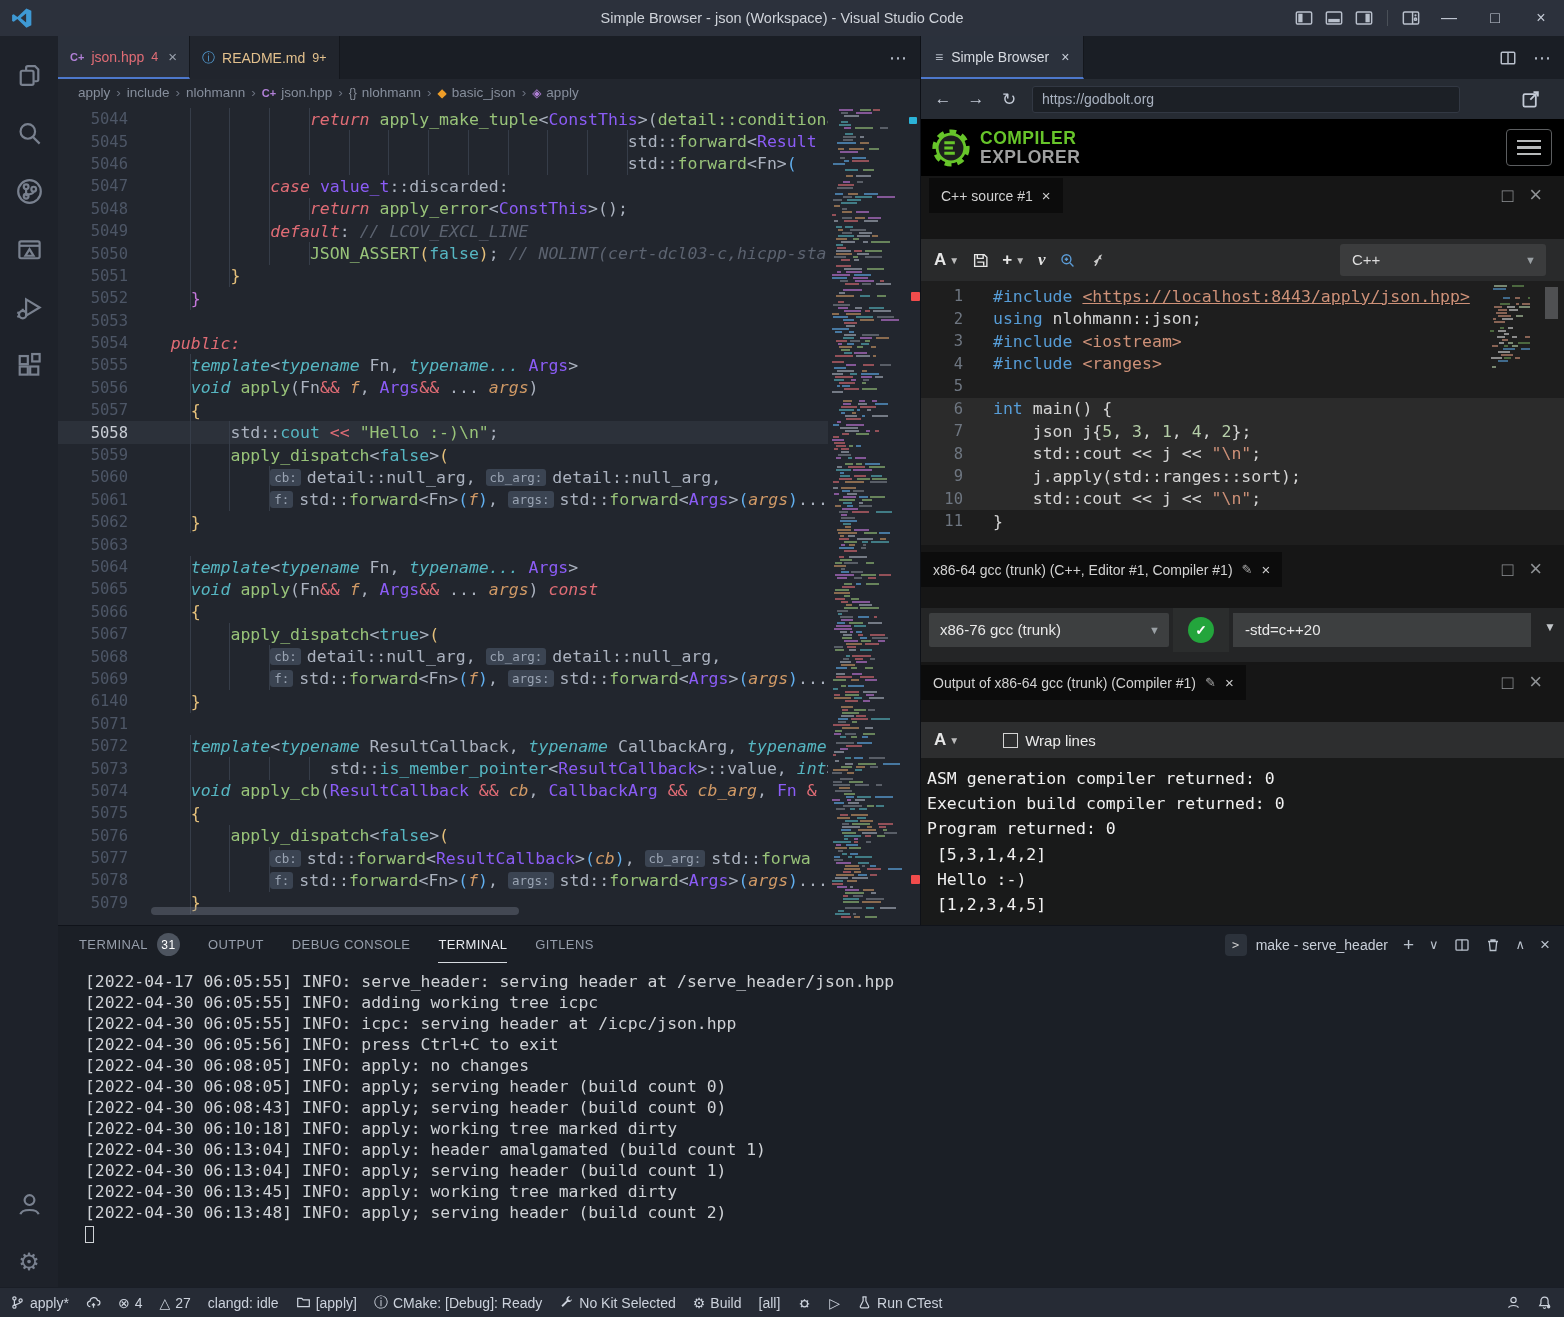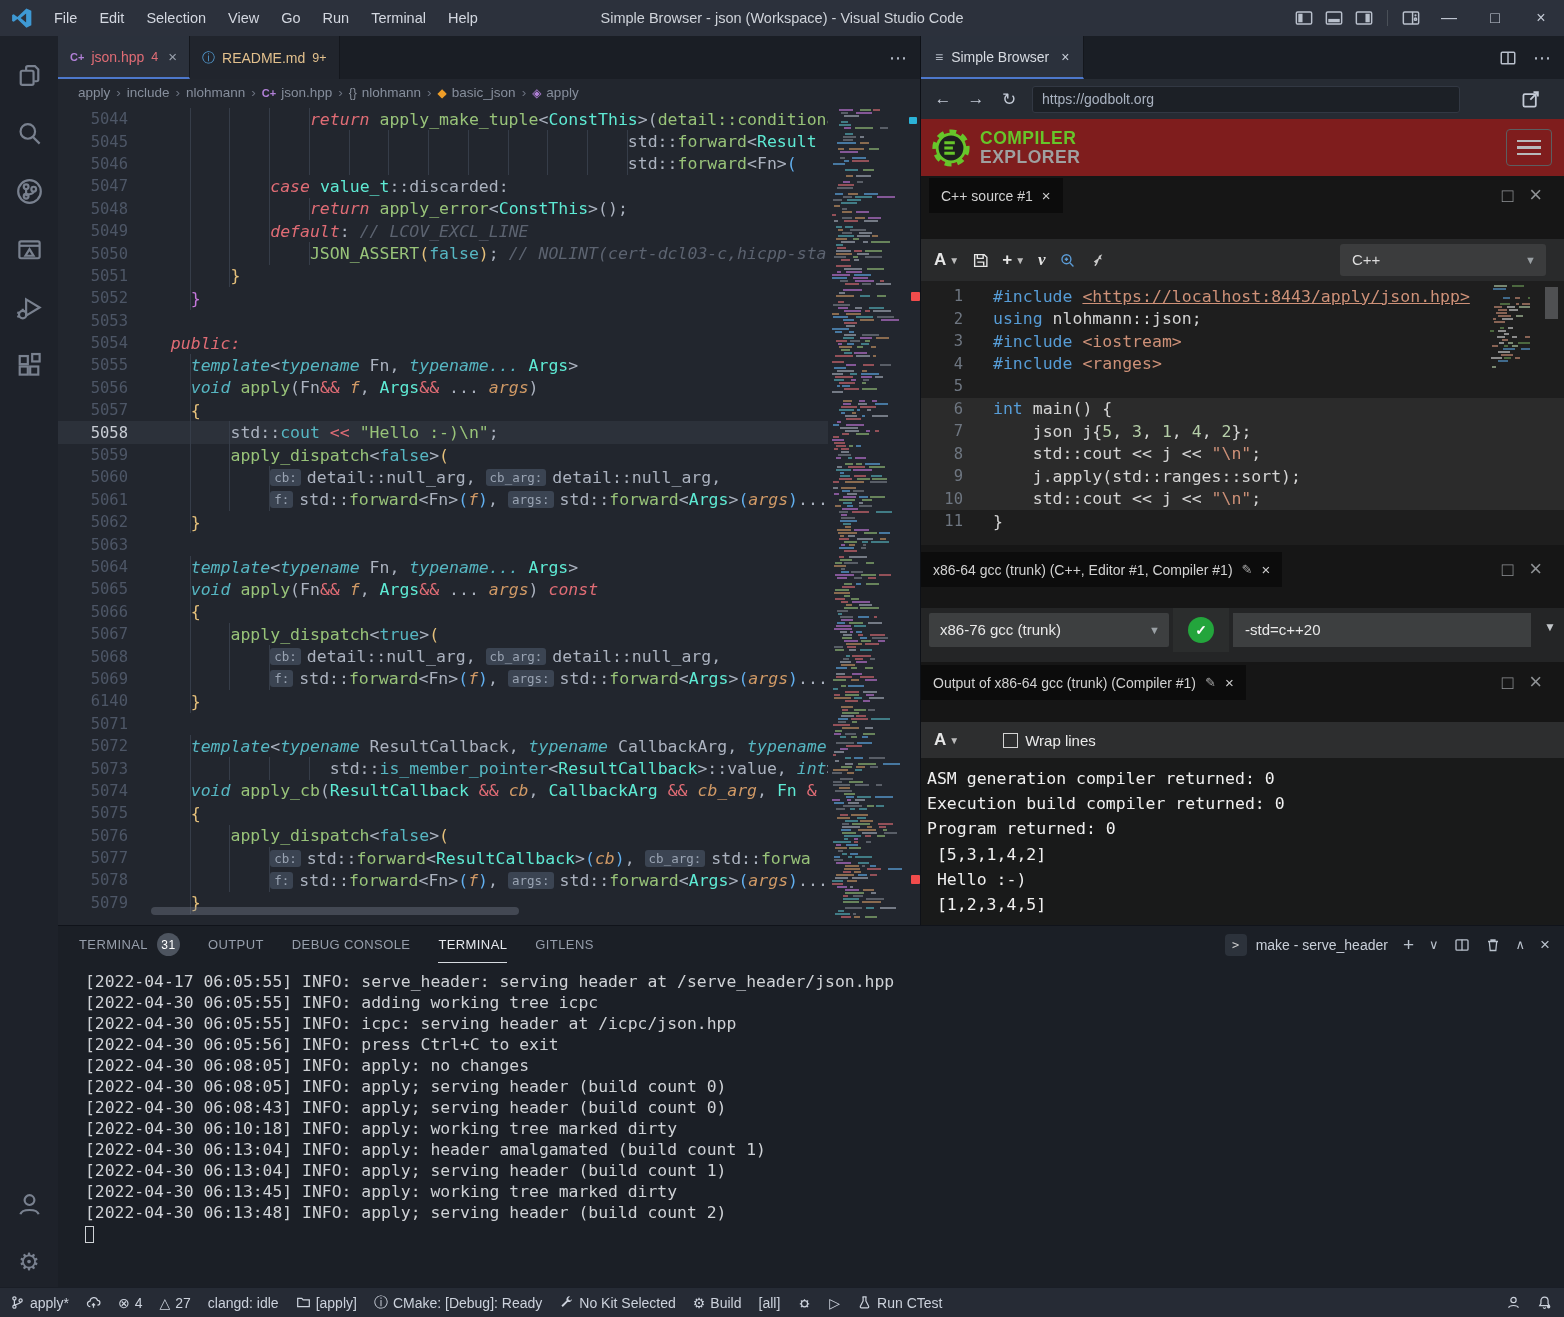--- a/index.html
+++ b/index.html
@@ -43,21 +43,21 @@
   .code-row.cur{background:#2c313a}
   .ln{flex:none;width:70px;text-align:right;font-size:15.5px;color:#4d5666;margin-right:23px}
   .code-row.cur .ln{color:#c8ccd4}
   .ind{flex:none;height:100%;background:repeating-linear-gradient(90deg,transparent 0 calc(4ch - 1px),#363d49 calc(4ch - 1px) 4ch)}
   .tok{white-space:pre}
   .k{color:#e06c75;font-style:italic}
   .i{color:#56b6c2;font-style:italic}
   .cy{color:#56b6c2}
   .f{color:#98c379}
   .s{color:#98c379}
-  .t{color:#5eead4}
+  .t{color:#8b5cf6}
   .p{color:#d19a66;font-style:italic}
   .o{color:#e06c75}
   .c{color:#5c6370;font-style:italic}
   .w{color:#abb2bf}
   .b1{color:#e5c07b}
   .b2{color:#c678dd}
   .b3{color:#61afef}
   .h{background:#3b4452;color:#99a3b2;border-radius:3px;font-size:12.5px;padding:1px 4px;margin-right:6px}
   #minimap{position:absolute;right:12px;top:0;width:80px;bottom:0;background:#22262e;padding-top:4px;overflow:hidden}
   .mm-row{height:2px;margin-bottom:1px;display:flex}
@@ -69,21 +69,21 @@
   #browser-group{position:absolute;left:920px;top:36px;width:644px;height:889px;background:#131313;border-left:1px solid #0e1117}
   #browser-group .tabbar{background:#1a1e25}
   .btab{height:43px;display:flex;align-items:center;padding:0 14px;background:#2b313c;border-bottom:2px solid #4d78cc;border-right:1px solid #14171d;font-size:14px;color:#d7dbe2}
   .btab .t-ic{margin-right:8px;color:#aeb5c0;font-size:14px}
   #browser-toolbar{position:absolute;left:0;top:43px;right:0;height:40px;background:#262b33;display:flex;align-items:center}
   .nav-ic{width:22px;text-align:center;font-size:17px;color:#c3cad6;margin-left:11px}
   #url-box{margin-left:12px;width:428px;height:27px;background:#1c2026;border:1px solid #323843;border-radius:3px;color:#a9b2c0;font-size:14px;line-height:25px;padding:0 9px}
   #ext-ic{position:absolute;right:22px;top:9px;width:22px;height:22px;color:#c3cad6}
   
   #gb{position:absolute;left:0;top:83px;right:0;bottom:0;background:#161616;overflow:hidden}
-  #gb-header{position:absolute;left:0;top:0;right:0;height:57px;background:#7f1d1d;display:flex;align-items:center}
+  #gb-header{position:absolute;left:0;top:0;right:0;height:57px;background:#000000;display:flex;align-items:center}
   #gb-gear{margin-left:9px;width:42px;height:42px}
   #gb-brand{margin-left:8px;font-weight:bold;font-size:17.5px;letter-spacing:.5px;line-height:19px;font-family:"Liberation Sans",sans-serif}
   #gb-brand .b1g{color:#67c52a}
   #gb-brand .b2g{color:#9fa0a0}
   #gb-burger{position:absolute;right:12px;top:10px;width:46px;height:37px;border:1px solid #5c5e60;border-radius:4px;display:flex;flex-direction:column;justify-content:center;gap:4px;align-items:center}
   #gb-burger i{display:block;width:24px;height:2.5px;background:#b7b9ba}
   .gb-chip{position:absolute;background:#0c0c0c;color:#d2d2d2;font-size:14px;padding:9px 12px;display:flex;align-items:center;gap:9px;white-space:nowrap}
   .gb-chip .pencil{color:#a9a9a9;font-size:13px}
   .gb-chip .xx{color:#cfcfcf;font-size:15px}
   .gb-winic{position:absolute;color:#8f9295;font-size:19px;display:flex;gap:16px}
@@ -140,30 +140,20 @@
 <body>
 
 <div id="root">
 
   <div id="titlebar">
     <span id="vs-logo">
       <svg viewBox="0 0 16 16">
           <path d="M11.2 1L4.6 7.2 2 5.3l-1.2.6v4.2l1.2.6 2.6-1.9 6.6 6.2 3.6-1.8V2.8L11.2 1zM11 4.8v6.4L7 8l4-3.2z" fill="#3e99d4"></path>
         </svg>
     </span>
-    <div id="menubar">
-        <span class="menu-item">File</span>
-        <span class="menu-item">Edit</span>
-        <span class="menu-item">Selection</span>
-        <span class="menu-item">View</span>
-        <span class="menu-item">Go</span>
-        <span class="menu-item">Run</span>
-        <span class="menu-item">Terminal</span>
-        <span class="menu-item">Help</span>
-      </div>
     <div id="win-title">Simple Browser - json (Workspace) - Visual Studio Code</div>
     <div id="tb-right">
       <span class="tb-ic">
           <svg viewBox="0 0 16 16">
             <rect x="1.2" y="2.6" width="13.6" height="10.8" rx="1.2" fill="none" stroke="currentColor"></rect>
             <path d="M2.9 4.2h3.8v7.6H2.9z" fill="currentColor"></path>
           </svg>
         </span>
       <span class="tb-ic">
           <svg viewBox="0 0 16 16">

